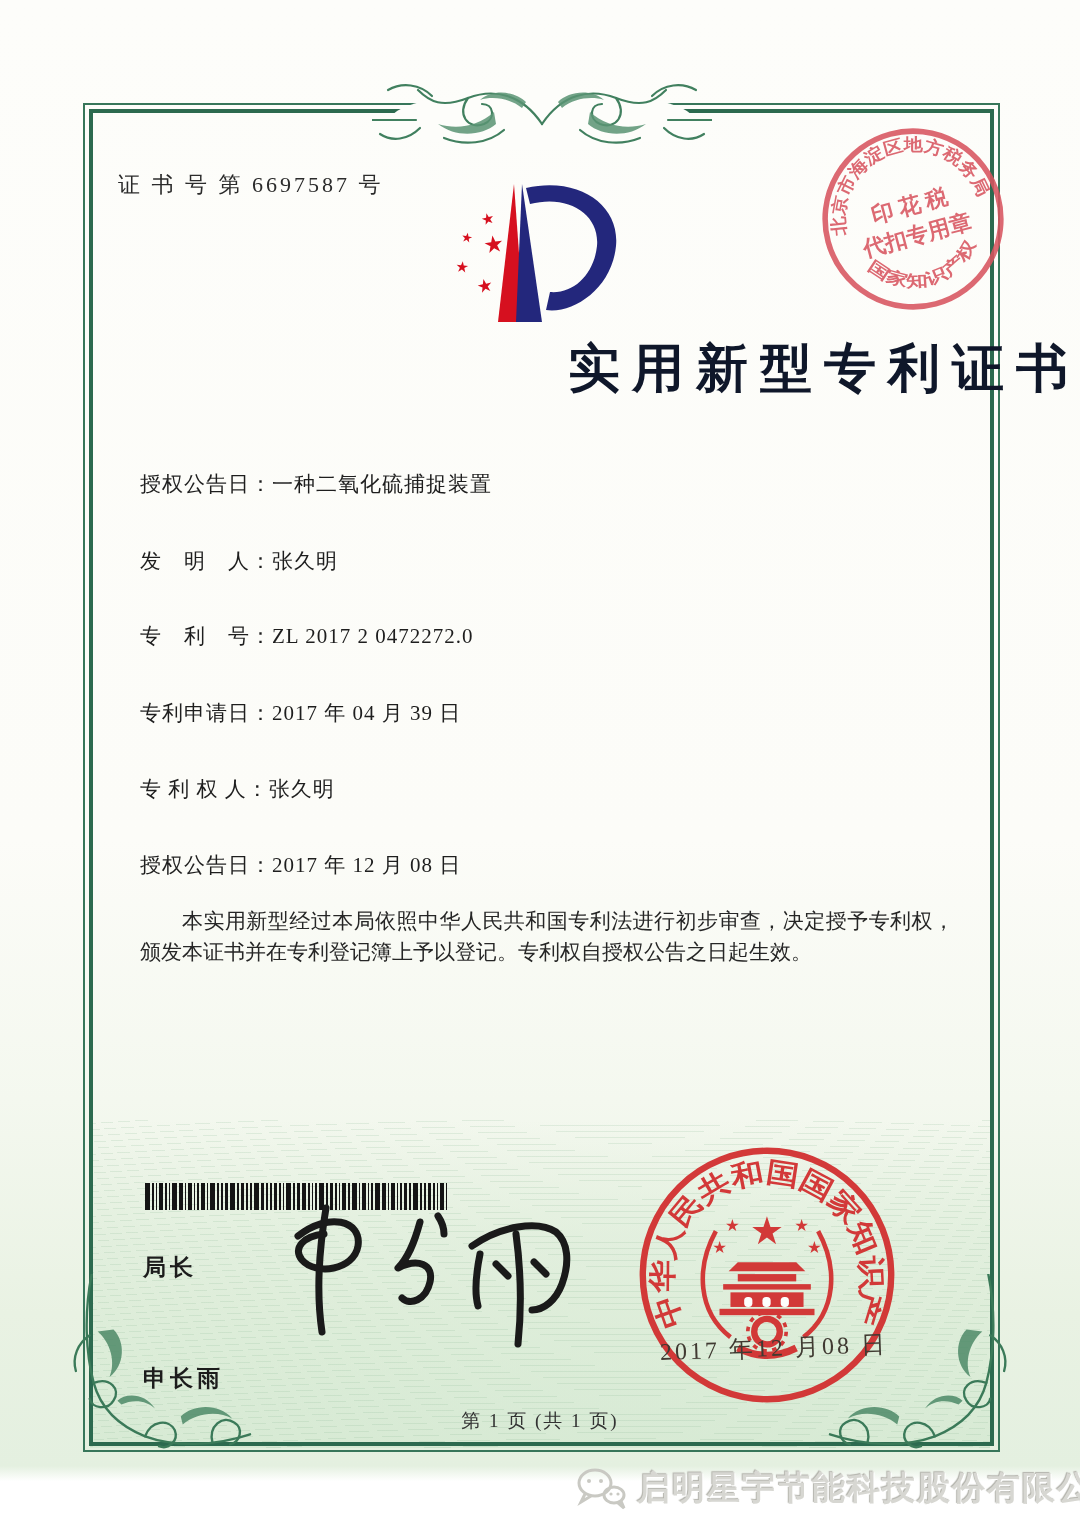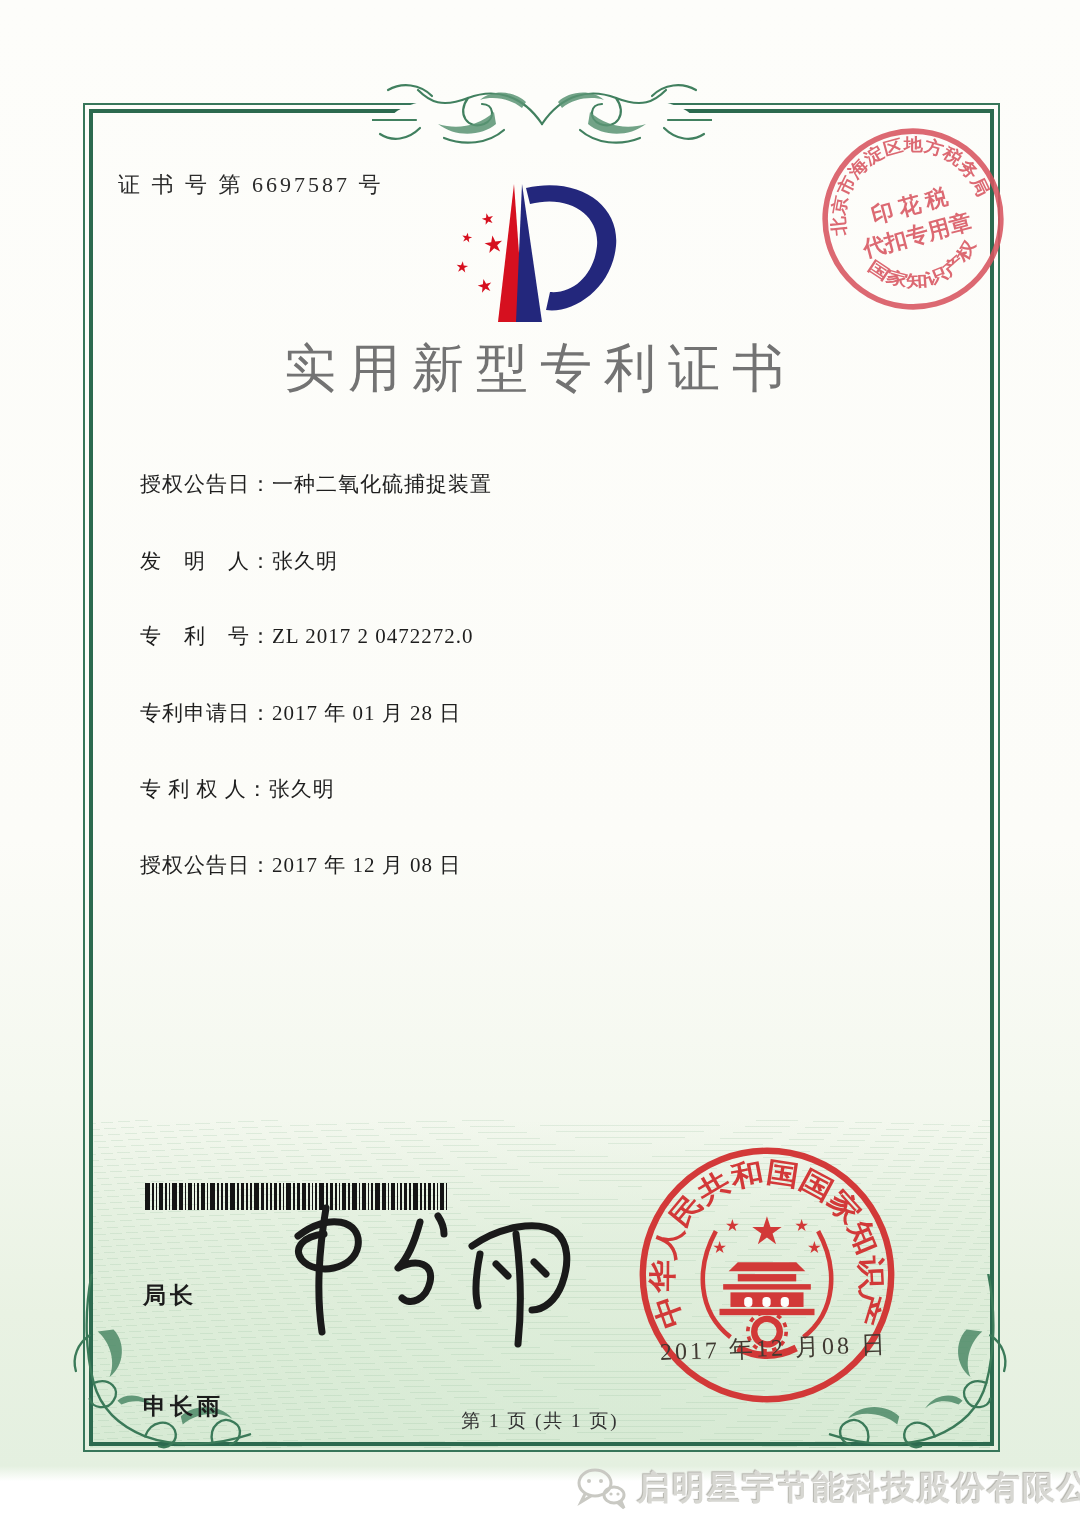--- a/index.html
+++ b/index.html
@@ -11,32 +11,32 @@
        background:
         repeating-radial-gradient(1100px 520px at 540px 1960px, rgba(140,185,150,.20) 0 1.5px, rgba(0,0,0,0) 1.5px 13px),
         linear-gradient(180deg, rgba(222,240,220,0) 0%, rgba(214,234,211,.45) 35%, rgba(208,231,206,.65) 100%);}
   .frame{position:absolute;left:83px;top:103px;width:913px;height:1345px;border:2px solid #37765a;z-index:2;}
   .frame::after{content:"";position:absolute;inset:4px;border:4px solid #2c6a4f;}
   .flourish{position:absolute;z-index:3;}
   .cert-no{position:absolute;left:118px;top:170px;font-size:22px;color:#2b2b2b;letter-spacing:3px;z-index:4;}
   .logo{position:absolute;left:452px;top:176px;width:180px;height:160px;z-index:4;}
   .tax-stamp{position:absolute;left:812px;top:118px;width:202px;height:202px;z-index:5;
        transform:rotate(-15deg);opacity:.88;}
-  .title{position:absolute;left:0;top:334px;width:100%;text-align:center;font-size:52px;font-weight:normal;
-       letter-spacing:12px;color:#737373;z-index:4;}
+  .title{position:absolute;left:0;top:334px;width:100%;text-align:right;font-size:52px;font-weight:bold;
+       letter-spacing:12px;color:#0f172a;z-index:4;}
   .field{position:absolute;left:140px;font-size:21px;color:#1e1e1e;white-space:nowrap;z-index:4;letter-spacing:1px;}
   .f0{top:470px}.f1{top:547px}.f2{top:622px}.f3{top:699px}.f4{top:775px}.f5{top:851px}
   .body-text{position:absolute;left:140px;top:906px;width:814px;z-index:4;color:#262626;
        font-size:21px;line-height:31px;text-align:justify;}
   .body-text p{margin:0;text-indent:2em;}
   .barcode{position:absolute;left:145px;top:1183px;width:358px;height:27px;z-index:4;
        display:flex;gap:2px;overflow:hidden;}
   .barcode span{background:#141414;height:100%;flex:0 0 auto;}
   .director{position:absolute;left:143px;z-index:4;font-family:"Liberation Sans","DejaVu Sans",sans-serif;
-       font-weight:600;font-size:23px;color:#1c1c1c;letter-spacing:4px;margin-top:28px;}
+       font-weight:600;font-size:23px;color:#1c1c1c;letter-spacing:4px;}
   .d-title{top:1252px}.d-name{top:1363px}
   .signature{position:absolute;left:268px;top:1192px;width:320px;height:165px;z-index:5;}
   .seal{position:absolute;left:630px;top:1138px;width:274px;height:274px;z-index:5;opacity:.95;}
   .seal-date{position:absolute;left:660px;top:1332px;z-index:6;font-size:24px;color:#403a32;
        letter-spacing:3px;transform:rotate(-2deg);white-space:nowrap;}
   .page-foot{position:absolute;left:0;top:1408px;width:100%;text-align:center;font-size:19px;
        color:#333;z-index:4;letter-spacing:2px;}
   .company{position:absolute;left:575px;top:1466px;z-index:4;display:flex;align-items:center;gap:10px;
        font-family:"Liberation Sans","DejaVu Sans",sans-serif;}
   .company .wm-text{font-size:33px;font-weight:bold;letter-spacing:2px;color:#d7d7d2;
@@ -140,25 +140,26 @@
   </text>
   <text x="100" y="94" text-anchor="middle" fill="#d85560" font-size="22" font-weight="bold">印 花 税</text>
   <text x="100" y="124" text-anchor="middle" fill="#d85560" font-size="22" font-weight="bold">代扣专用章</text>
 </svg>
 
 <div class="title">实用新型专利证书</div>
 
 <div class="field f0"><span>授权公告日：</span><span>一种二氧化硫捕捉装置</span></div>
 <div class="field f1"><span>发　明　人：</span><span>张久明</span></div>
 <div class="field f2"><span>专　利　号：</span><span>ZL 2017 2 0472272.0</span></div>
-<div class="field f3"><span>专利申请日：</span><span>2017 年 01 月 28 日</span></div>
+<div class="field f3"><span>专利申请日：</span><span>2017 年 04 月 39 日</span></div>
 <div class="field f4"><span>专 利 权 人：</span><span>张久明</span></div>
 <div class="field f5"><span>授权公告日：</span><span>2017 年 12 月 08 日</span></div>
 
 <div class="body-text">
+  <p>本实用新型经过本局依照中华人民共和国专利法进行初步审查，决定授予专利权，颁发本证书并在专利登记簿上予以登记。专利权自授权公告之日起生效。</p>
 </div>
 
 <div class="barcode">
     <span style="width:5.1px"></span>
     <span style="width:1.7px"></span>
     <span style="width:1.7px"></span>
     <span style="width:3.4px"></span>
     <span style="width:1.7px"></span>
     <span style="width:1.7px"></span>
     <span style="width:5.1px"></span>

